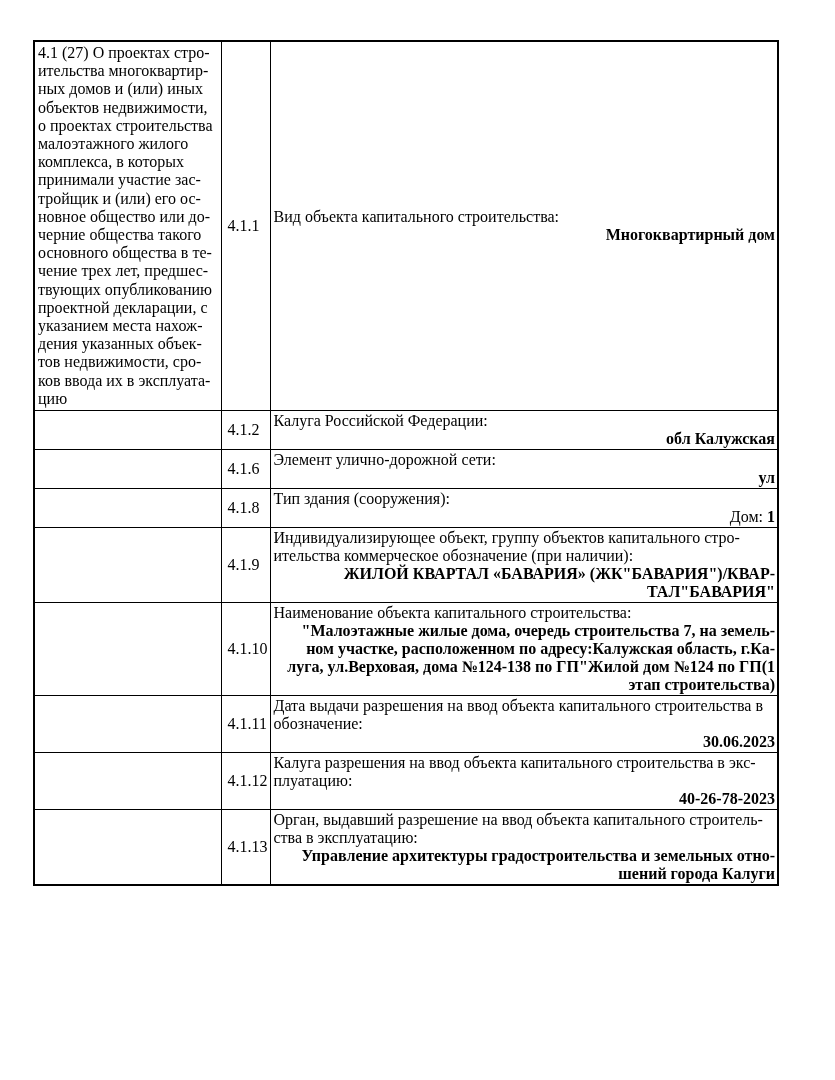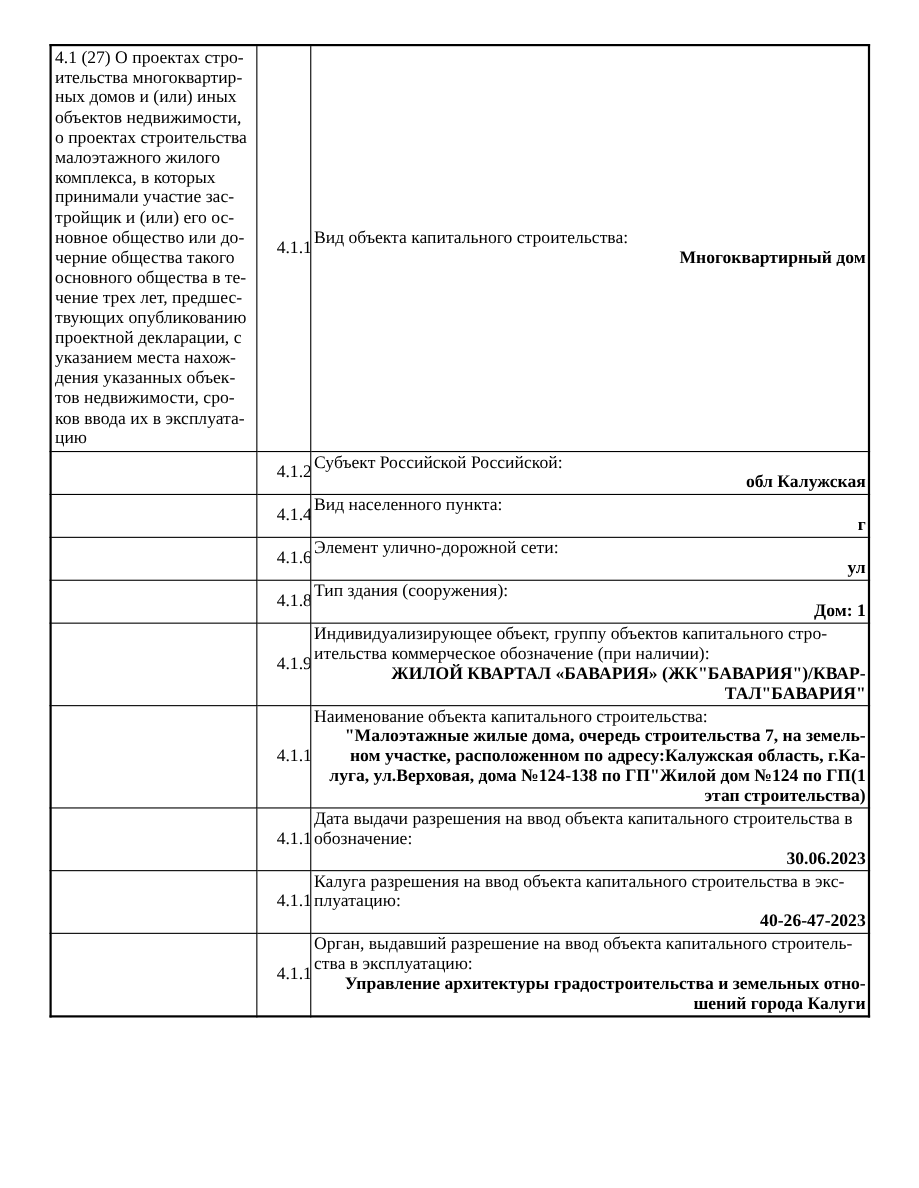--- a/index.html
+++ b/index.html
@@ -13,21 +13,21 @@
   }
   .page {
     position: relative;
     width: 835px;
     height: 1080px;
     background: #ffffff;
     overflow: hidden;
   }
   table.doc-table {
     position: absolute;
-    left: 45px;
+    left: 33px;
     top: 40px;
     width: 744px;
     border-collapse: collapse;
     table-layout: fixed;
     border: 2px solid #000000;
   }
   col.c-desc  { width: 187px; }
   col.c-num   { width: 49px;  }
   col.c-cont  { width: 508px; }
   td {
@@ -39,26 +39,26 @@
     overflow: hidden;
   }
   td.desc-cell {
     vertical-align: top;
     white-space: pre-line;
     line-height: 18.2px;
     padding: 2px 2px 2px 3px;
   }
   td.num-cell {
     text-align: left;
-    padding-left: 18px;
+    padding-left: 6px;
   }
   .field-label { white-space: pre-line; }
   .field-value { white-space: pre-line; text-align: right; }
   .val-bold { font-weight: bold; }
-  .val-prefix { font-weight: bold; }
+  .val-prefix { font-weight: normal; }
 </style>
 </head>
 <body>
 
 <div class="page">
   <table class="doc-table">
     <colgroup>
       <col class="c-desc">
         <col class="c-num">
         <col class="c-cont">
@@ -90,34 +90,26 @@
         <td class="content-cell">
           <div class="field-label">Вид объекта капитального строительства:</div>
           <div class="field-value"><span class="val-prefix"></span><span class="val-bold">Многоквартирный дом</span></div>
         </td>
       </tr>
 
       <tr>
         <td class="desc-cell"></td>
         <td class="num-cell">4.1.2</td>
         <td class="content-cell">
-          <div class="field-label">Субъект Российской Российской:</div>
+          <div class="field-label">Калуга Российской Федерации:</div>
           <div class="field-value"><span class="val-prefix"></span><span class="val-bold">обл Калужская</span></div>
         </td>
       </tr>
 
 
-      <tr>
-        <td class="desc-cell"></td>
-        <td class="num-cell">4.1.4</td>
-        <td class="content-cell">
-          <div class="field-label">Вид населенного пункта:</div>
-          <div class="field-value"><span class="val-prefix"></span><span class="val-bold">г</span></div>
-        </td>
-      </tr>
 
 
       <tr>
         <td class="desc-cell"></td>
         <td class="num-cell">4.1.6</td>
         <td class="content-cell">
           <div class="field-label">Элемент улично-дорожной сети:</div>
           <div class="field-value"><span class="val-prefix"></span><span class="val-bold">ул</span></div>
         </td>
       </tr>
@@ -164,21 +156,21 @@
           <div class="field-value"><span class="val-prefix"></span><span class="val-bold">30.06.2023</span></div>
         </td>
       </tr>
 
       <tr>
         <td class="desc-cell"></td>
         <td class="num-cell">4.1.12</td>
         <td class="content-cell">
           <div class="field-label">Калуга разрешения на ввод объекта капитального строительства в экс-
 плуатацию:</div>
-          <div class="field-value"><span class="val-prefix"></span><span class="val-bold">40-26-47-2023</span></div>
+          <div class="field-value"><span class="val-prefix"></span><span class="val-bold">40-26-78-2023</span></div>
         </td>
       </tr>
 
       <tr>
         <td class="desc-cell"></td>
         <td class="num-cell">4.1.13</td>
         <td class="content-cell">
           <div class="field-label">Орган, выдавший разрешение на ввод объекта капитального строитель-
 ства в эксплуатацию:</div>
           <div class="field-value"><span class="val-prefix"></span><span class="val-bold">Управление архитектуры градостроительства и земельных отно-

